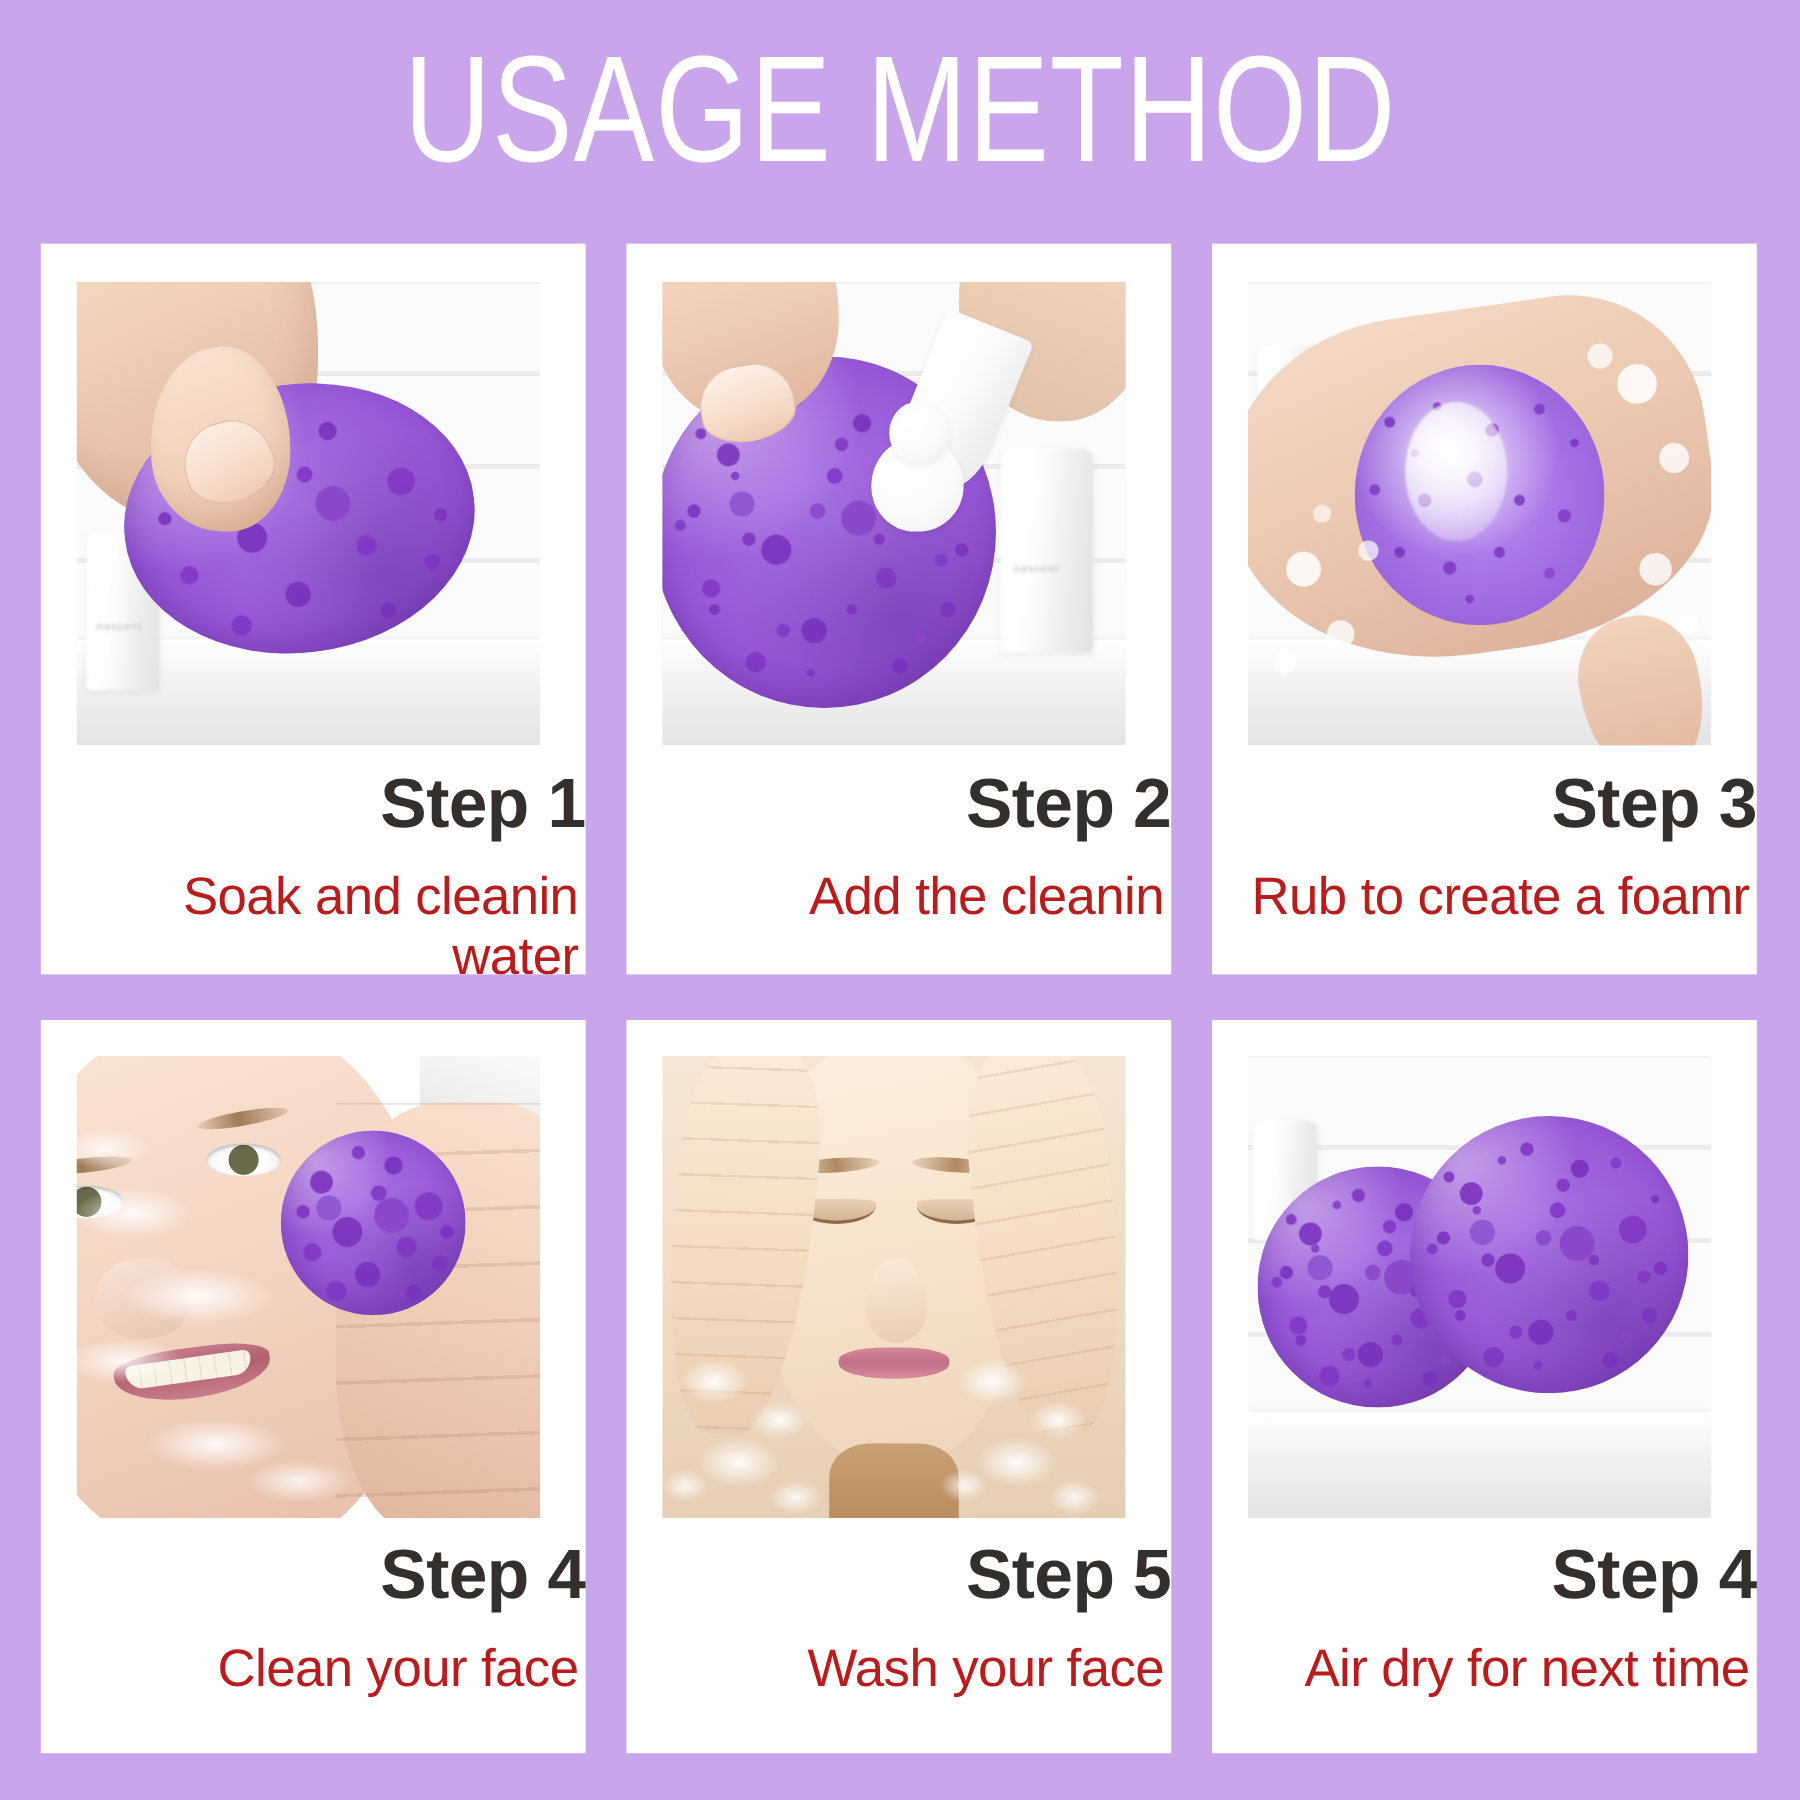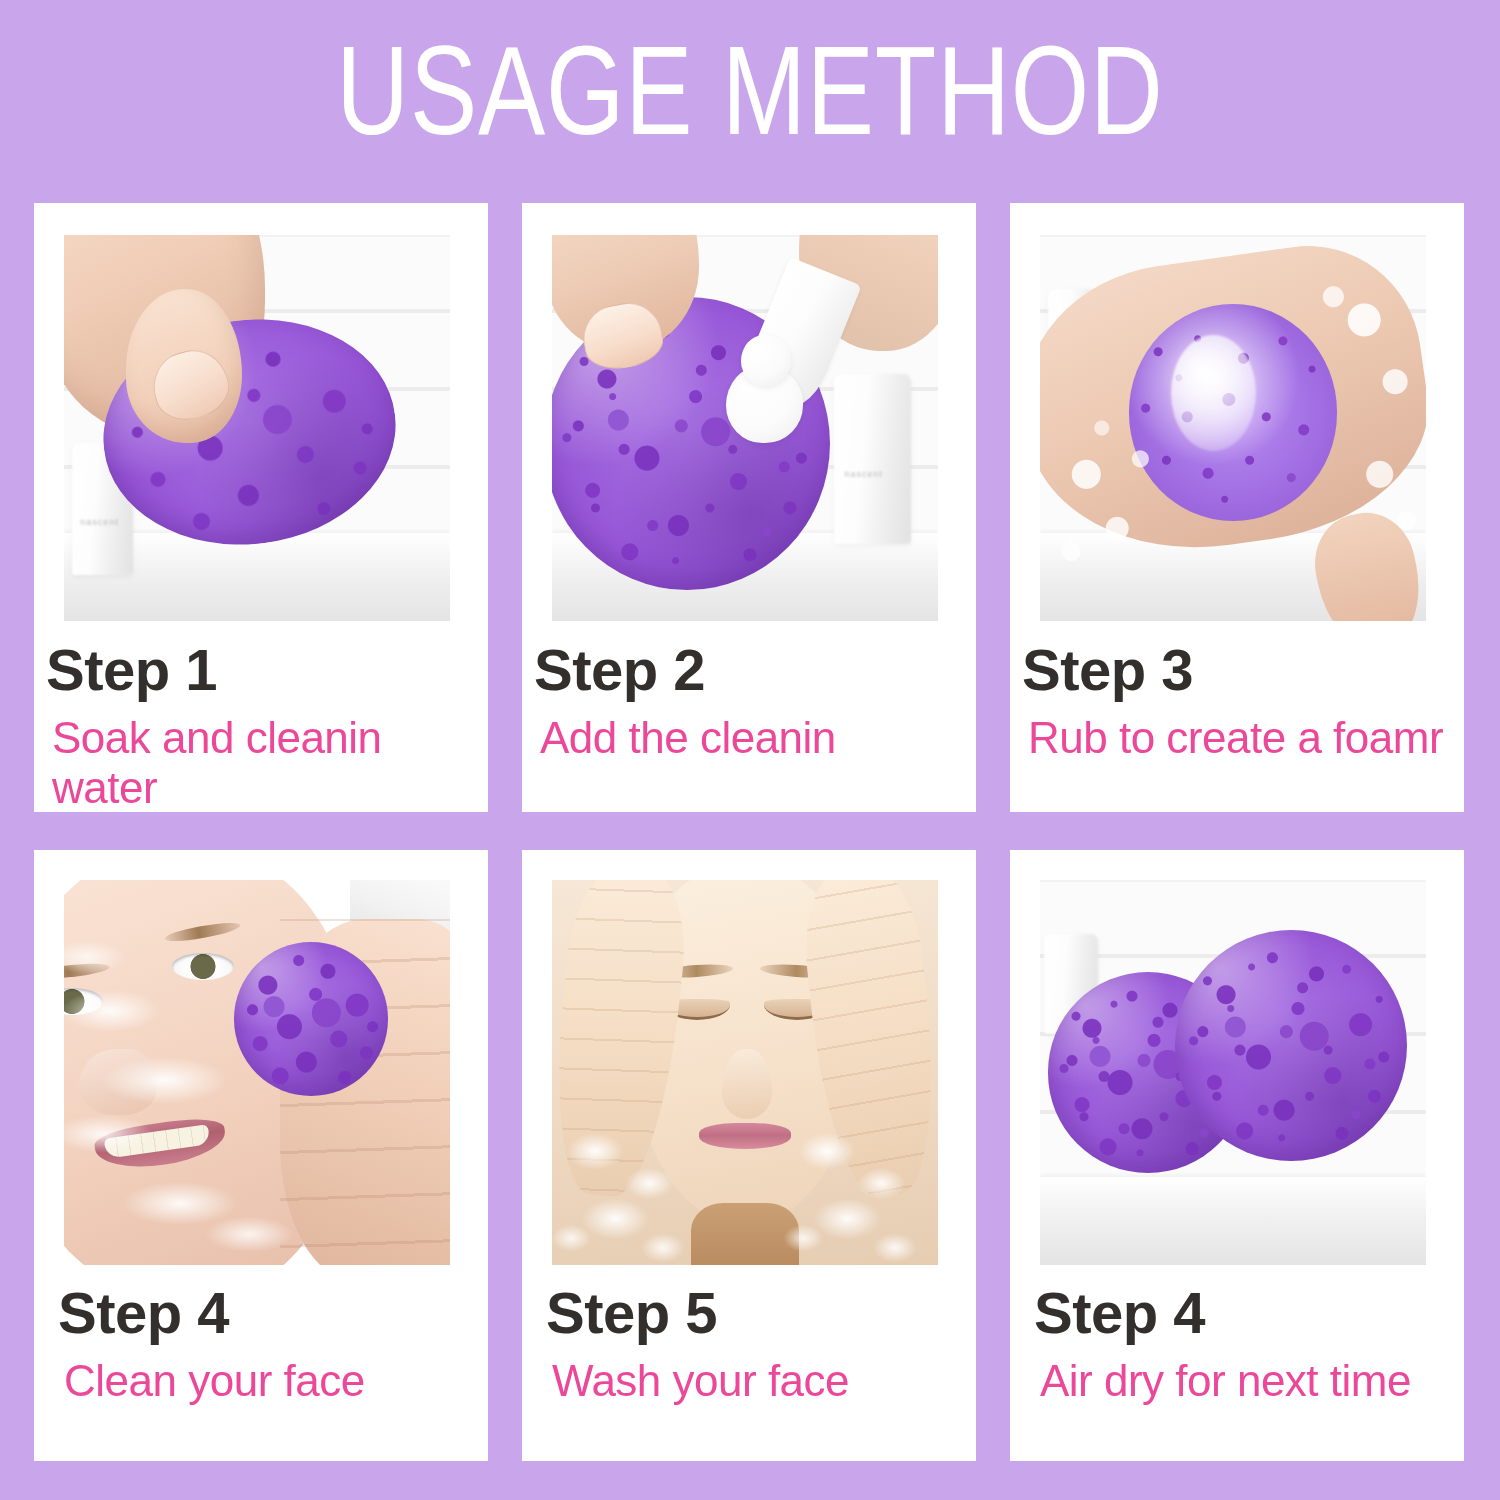--- a/index.html
+++ b/index.html
@@ -69,40 +69,40 @@
   }
   .card.row2 .photo {
     left: 30px;
     top: 30px;
     width: 386px;
     height: 385px;
   }
 
   .caption {
     position: absolute;
-    left: 12px;
+    left: 0;
     right: 0;
     top: 436px;
-    text-align: left;
+    text-align: right;
   }
   .card.row2 .caption { top: 432px; padding-left: 12px; }
 
   .step-title {
     font-size: 58px;
     line-height: 62px;
     font-weight: bold;
     color: #332f2d;
     letter-spacing: -0.5px;
   }
   .step-desc {
-    margin-top: 12px;
+    margin-top: 22px;
     font-size: 44px;
     line-height: 50px;
     font-weight: 400;
-    color: #ec4899;
+    color: #b91c1c;
     letter-spacing: -0.5px;
     padding: 0 6px;
   }
 
   
   .tilewall {
     position: absolute;
     inset: 0;
     background:
       linear-gradient(180deg, rgba(0,0,0,0.035) 0 2px, rgba(0,0,0,0) 2px 100%),

